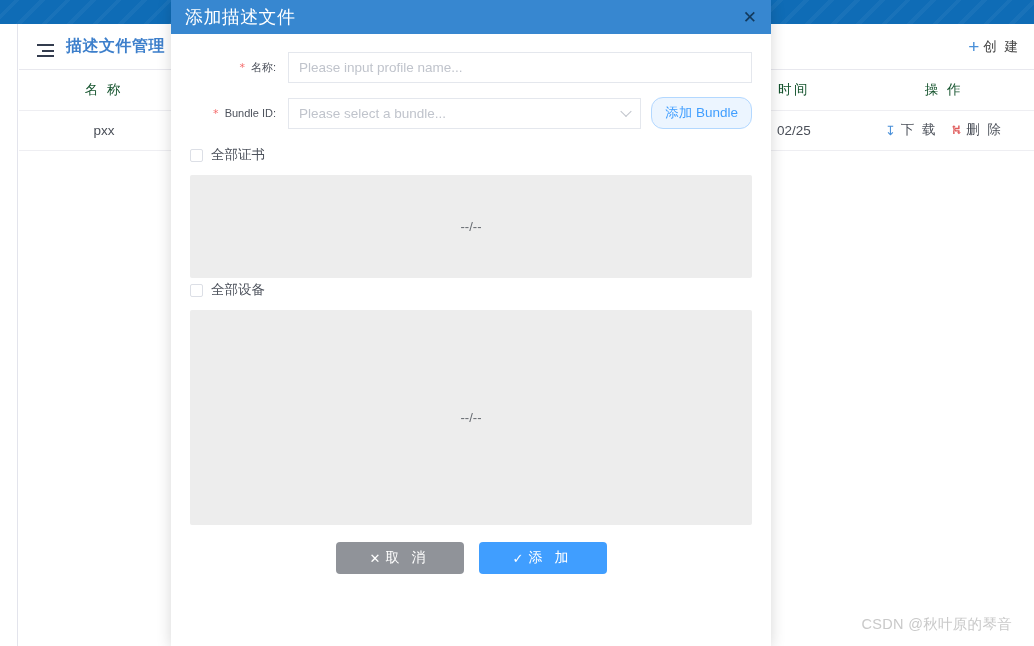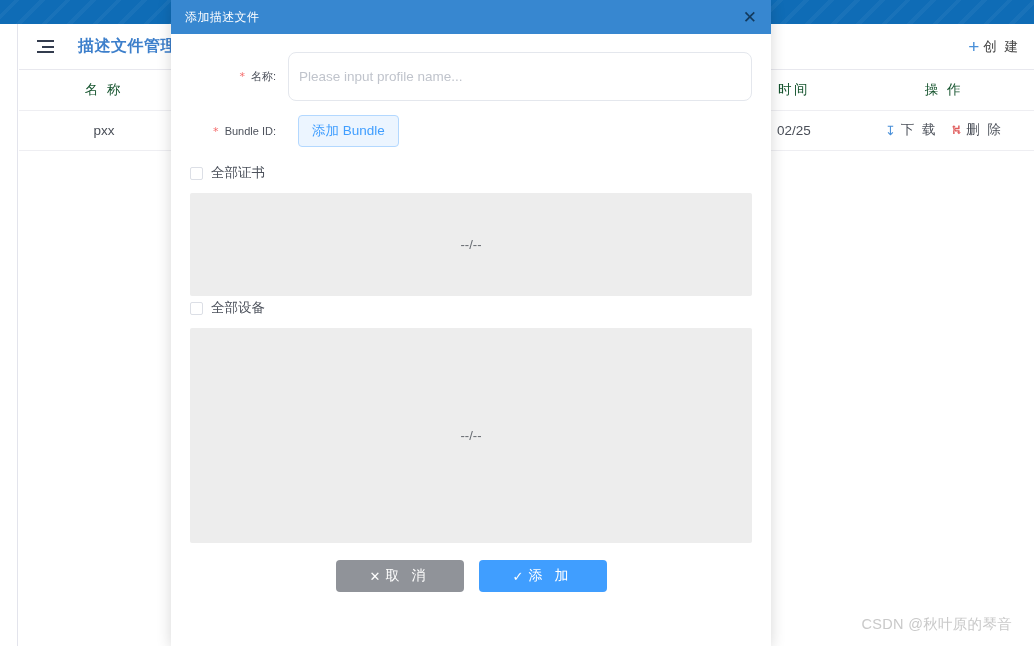--- a/index.html
+++ b/index.html
@@ -33,21 +33,21 @@
     position: absolute; top: 24px; left: 19px; right: 0; bottom: 18px;
     background: #ffffff;
   }
 
   .page-head {
     position: relative; height: 46px;
     border-bottom: 1px solid #e8e8ee;
     display: flex; align-items: center; justify-content: space-between;
     padding: 0 14px 0 18px;
   }
-  .page-title { display: flex; align-items: center; gap: 24px; }
+  .page-title { display: flex; align-items: flex-end; gap: 12px; }
   .hamburger { width: 17px; height: 13px; position: relative; flex: none; }
   .hamburger i {
     position: absolute; left: 0; height: 2px; background: #333c4e; display: block;
   }
   .hamburger i:nth-child(1) { top: 0;    width: 17px; }
   .hamburger i:nth-child(2) { top: 5.5px; width: 12px; left: 5px; }
   .hamburger i:nth-child(3) { top: 11px; width: 17px; }
   .page-title-text {
     color: #3d7fcb; font-size: 16px; font-weight: bold; letter-spacing: .5px;
   }
@@ -95,56 +95,56 @@
   .modal {
     position: absolute; left: 171px; top: 0; width: 600px; bottom: 0;
     background: #ffffff;
     box-shadow: 0 2px 14px rgba(0,0,0,0.16);
   }
   .modal-header {
     height: 34px; background: #3787d0; color: #ffffff;
     display: flex; align-items: center; justify-content: space-between;
     padding: 0 14px 0 14px;
   }
-  .modal-title { font-size: 12px; letter-spacing: .4px; }
+  .modal-title { font-size: 18px; letter-spacing: .4px; }
   .modal-close {
     font-size: 17px; line-height: 1; color: #12395c; cursor: pointer;
     font-family: "DejaVu Sans", sans-serif;
   }
   .modal-body { padding: 18px 19px 0 19px; }
 
   .form-row {
     display: flex; align-items: center; margin-bottom: 14px;
   }
   .form-label {
     width: 98px; flex: none; text-align: right; padding-right: 12px;
     font-size: 11px; color: #4d525c;
   }
   .req { color: #f56c6c; margin-right: 3px; font-family: "DejaVu Sans", sans-serif; }
 
   .field {
-    flex: 1; height: 49px; border: 1px solid #e4e7ed; border-radius: 8px;
+    flex: 1; height: 31px; border: 1px solid #e4e7ed; border-radius: 0;
     background: #fff; display: flex; align-items: center; padding: 0 10px;
     font-size: 13.5px; color: #c0c4cc; position: relative;
   }
   .field input {
     border: 0; outline: 0; width: 100%; height: 100%;
     font-size: 13.5px; font-family: inherit; color: #4d525c; background: transparent;
   }
   .field input::placeholder { color: #c0c4cc; }
   .caret {
     position: absolute; right: 10px; top: 50%; width: 8px; height: 8px;
     border-right: 1.4px solid #c0c4cc; border-bottom: 1.4px solid #c0c4cc;
     transform: translateY(-70%) rotate(45deg);
   }
   .field.with-right { margin-right: 0; }
 
   .blue-ghost-btn {
     height: 32px; padding: 0 13px; margin-left: 10px; flex: none;
-    background: #ecf5ff; border: 1px solid #b3d8ff; border-radius: 4px;
+    background: #ecf5ff; border: 1px solid #b3d8ff; border-radius: 12px;
     color: #409eff; font-size: 13.5px; cursor: pointer;
     font-family: inherit; display: inline-flex; align-items: center;
   }
 
   .section { }
   .section-head {
     display: flex; align-items: center; justify-content: space-between;
     height: 24px; margin-bottom: 8px;
   }
   .checkbox-wrap { display: flex; align-items: center; gap: 8px; cursor: pointer; }
@@ -257,20 +257,24 @@
         <input type="text" placeholder="Please input profile name..." style="">
       </div>
     </div>
 
 
     <div class="form-row">
       <div class="form-label">
         <span class="req">*</span>
         <span>Bundle ID:</span>
       </div>
+      <div class="field with-right">
+        <span>Please select a bundle...</span>
+        <span class="caret"></span>
+      </div>
       <button class="blue-ghost-btn">添加 Bundle</button>
     </div>
 
     <div class="section">
       <div class="section-head">
         <span class="checkbox-wrap">
           <span class="cbox"></span>
           <span class="cbox-label">全部证书</span>
         </span>
       </div>

